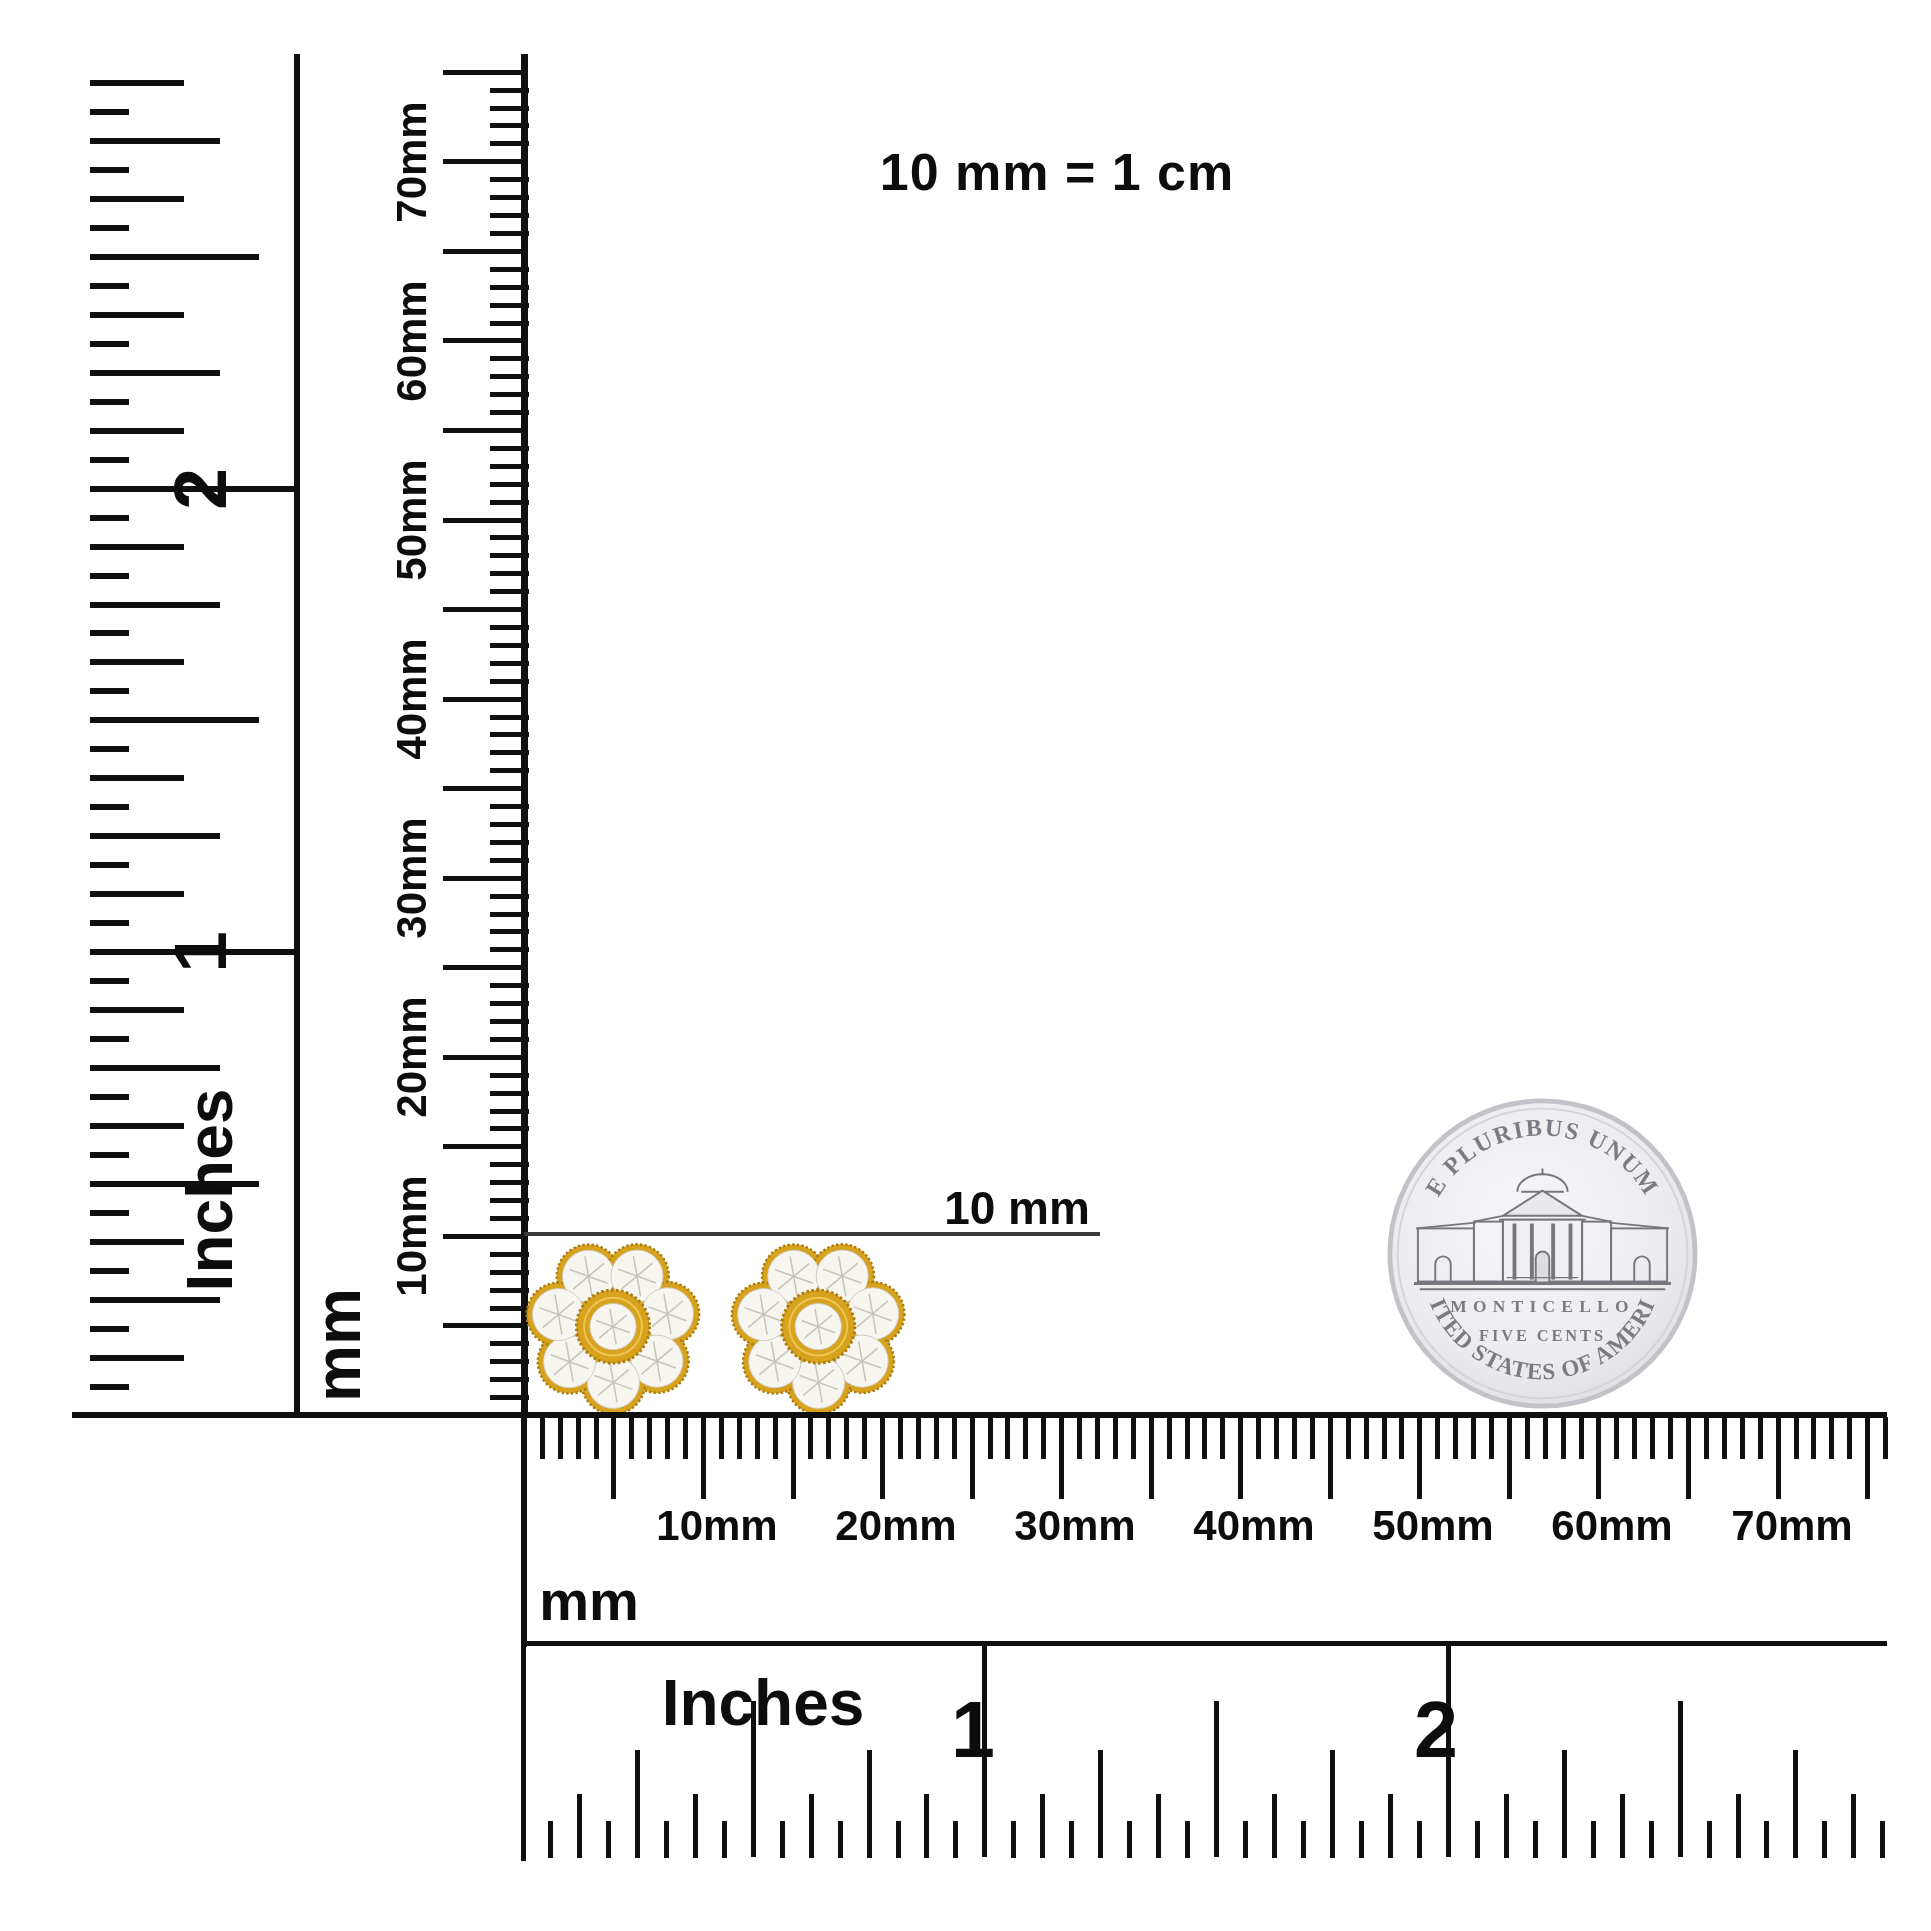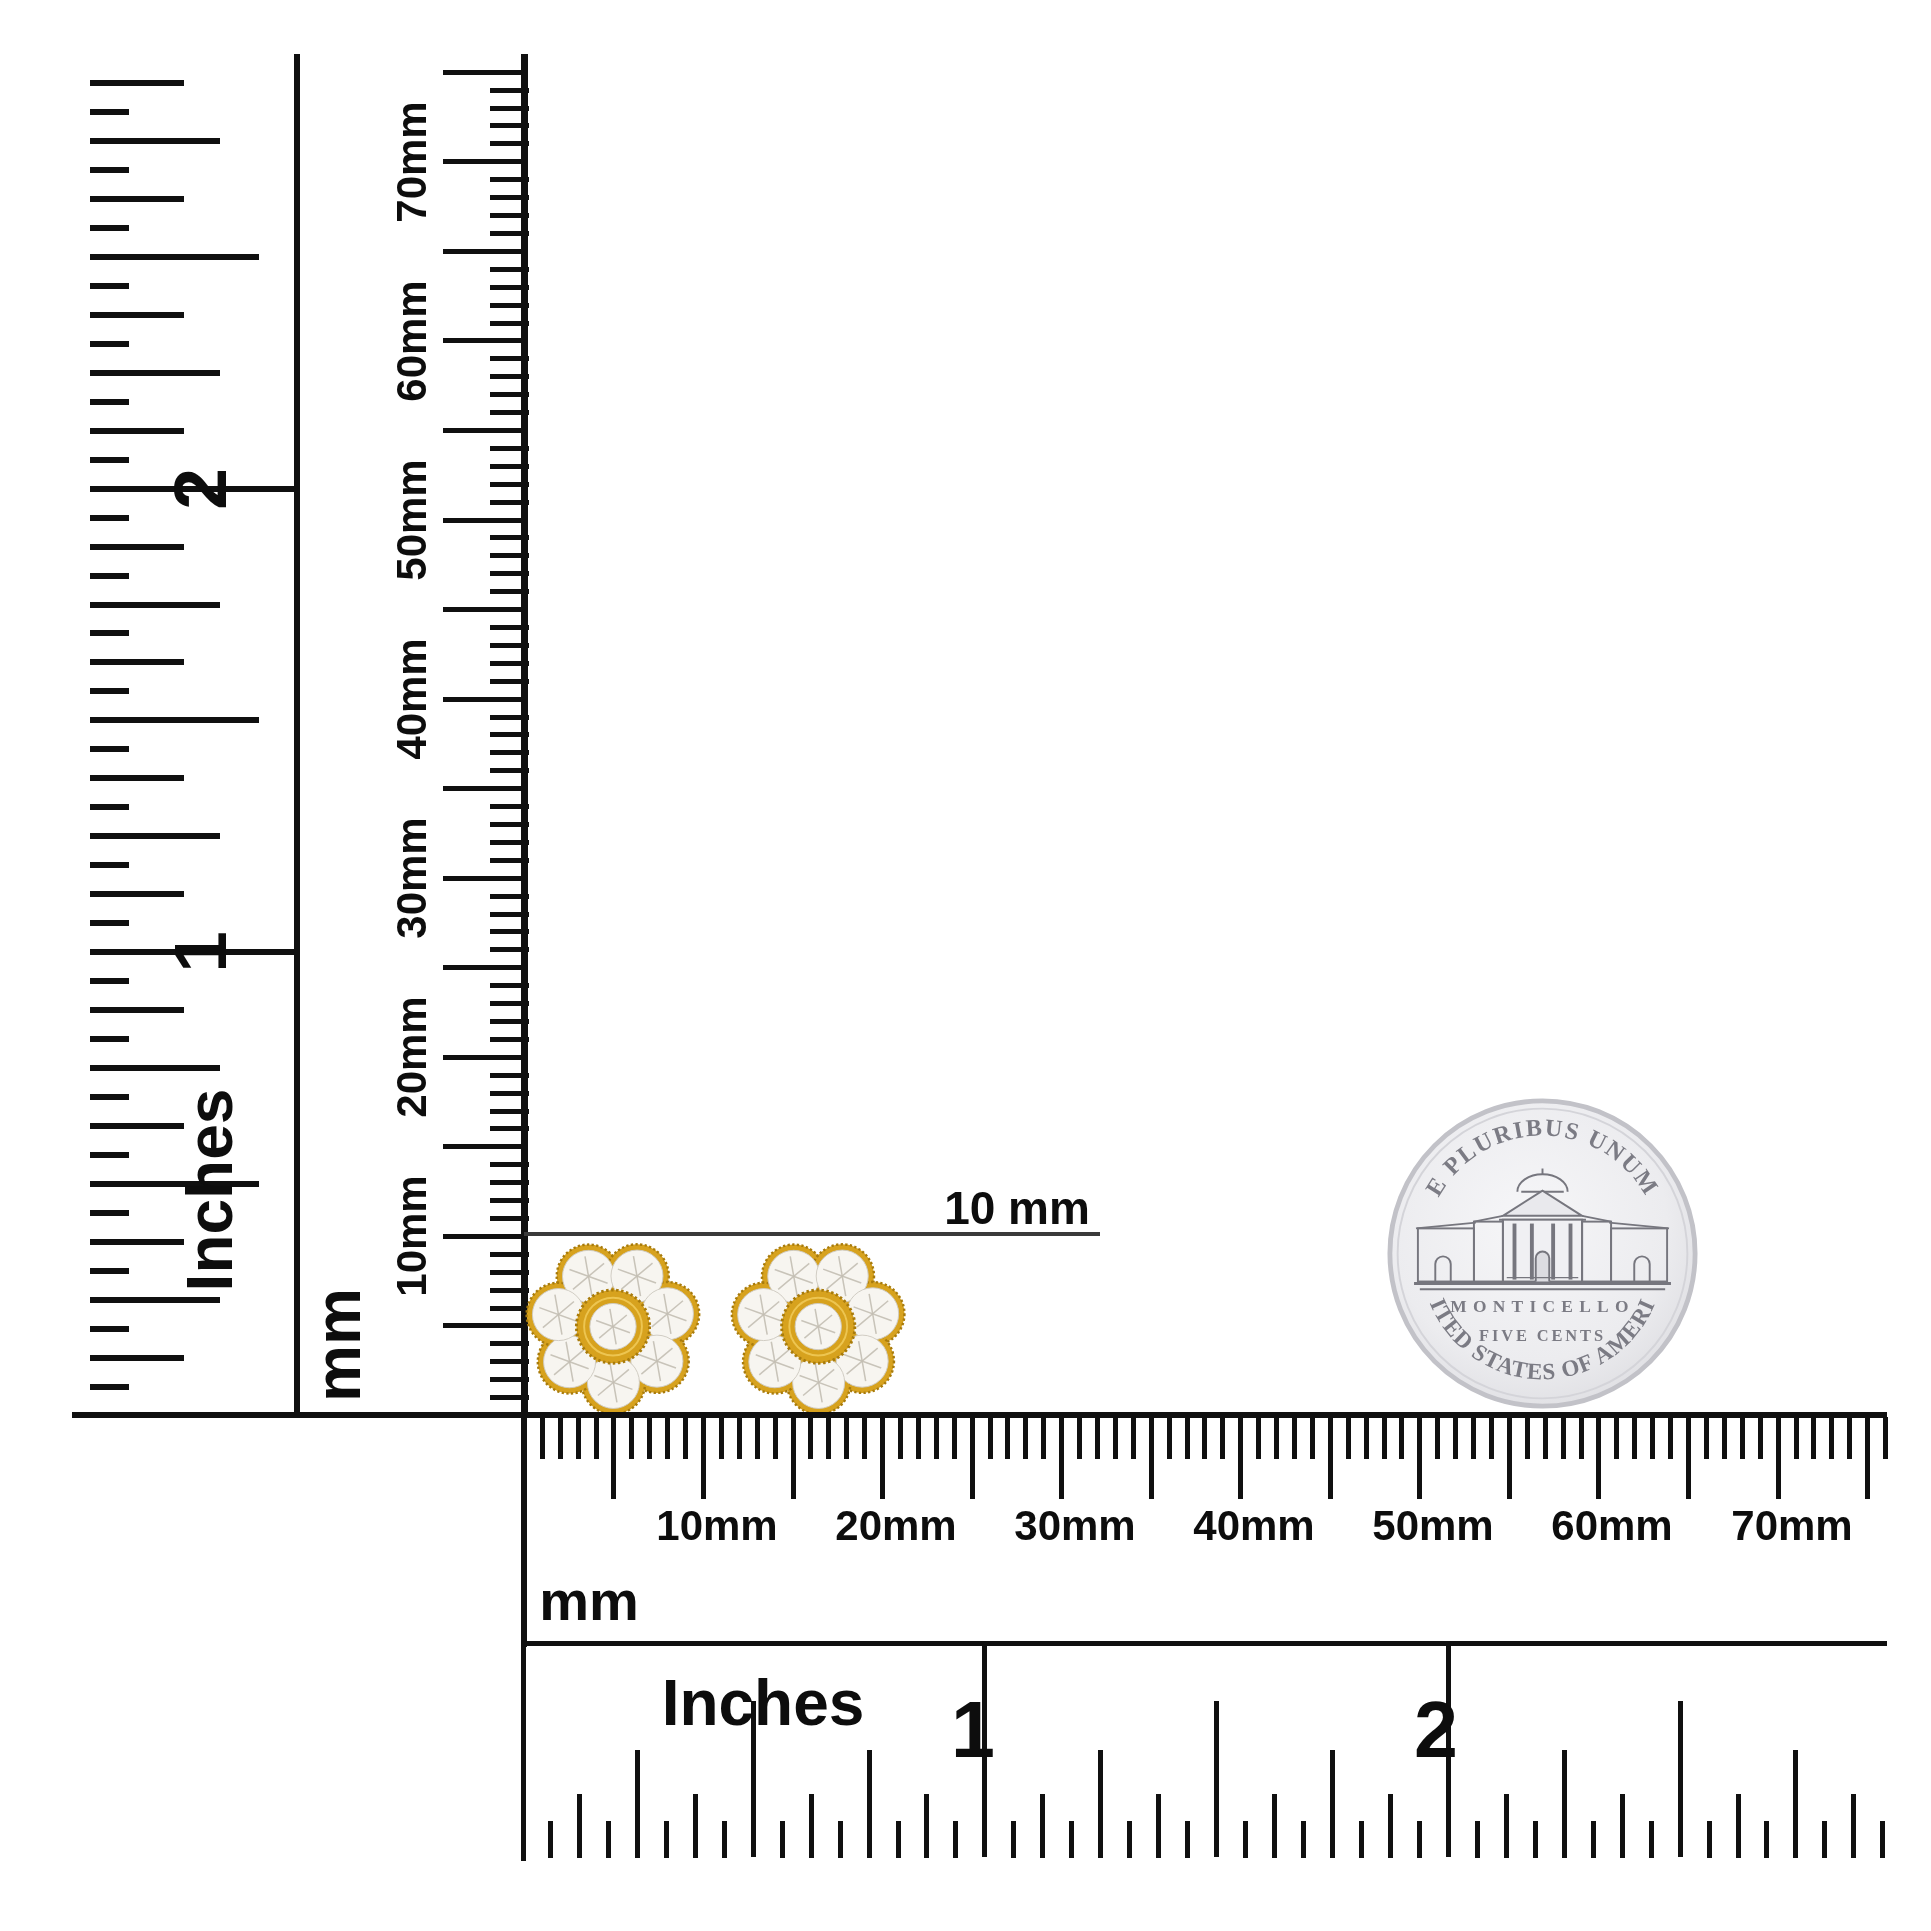--- a/index.html
+++ b/index.html
@@ -16,20 +16,21 @@
   .bmm-lbl{font-size:42px;}
   #measure-line{position:absolute;background:#3a3a3a;}
   #measure-lbl{font-size:46px;font-weight:700;}
   svg text{fill:#7b7b84;}
 </style>
 </head>
 <body>
 
 <div id="canvas">
 
+  <div id="top-note" class="lbl" style="left:1057px;top:172px;">10 mm = 1 cm</div>
 
   <div>
     <div class="edge" style="left:294px;top:54px;width:5.8px;height:1363px;"></div>
     <div id="left-ruler-ticks">
         <div class="tick" style="left: 90px; top: 1384px; width: 39px; height: 5.8px;"></div>
         <div class="tick" style="left: 90px; top: 1355px; width: 94px; height: 5.8px;"></div>
         <div class="tick" style="left: 90px; top: 1326px; width: 39px; height: 5.8px;"></div>
         <div class="tick" style="left: 90px; top: 1297px; width: 130px; height: 5.8px;"></div>
         <div class="tick" style="left: 90px; top: 1268px; width: 39px; height: 5.8px;"></div>
         <div class="tick" style="left: 90px; top: 1239px; width: 94px; height: 5.8px;"></div>

